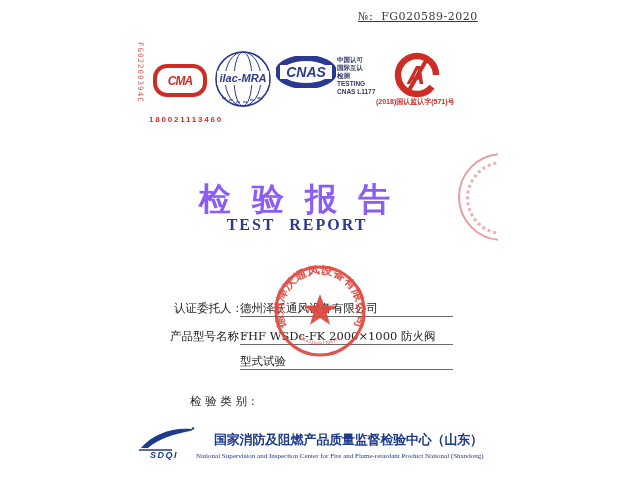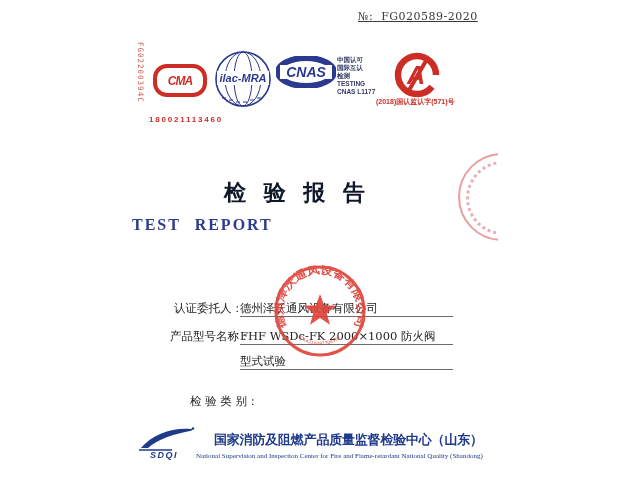--- a/index.html
+++ b/index.html
@@ -20,23 +20,23 @@
     display:flex;align-items:center;justify-content:center;}
   .cma-text{color:#ce2d26;font-weight:bold;font-style:italic;font-size:12px;letter-spacing:-1px;}
   .cma-number{left:149px;top:99px;color:#ce2d26;font-size:8px;font-weight:bold;letter-spacing:1.8px;margin-top:16px;}
 
   
   .cnas-caption{left:337px;top:56px;color:#333a66;font-size:6.5px;line-height:8px;font-weight:bold;}
 
   .cal-caption{left:376px;top:97px;color:#ce2d26;font-size:7px;font-weight:bold;white-space:nowrap;}
 
   
-  .title-cn{left:132px;top:178px;width:330px;text-align:center;color:#0f172a;
-    font-family:"DejaVu Sans",sans-serif;font-weight:bold;font-size:22px;letter-spacing:5px;}
-  .title-en{left:132px;top:216px;width:330px;color:#2e3a8c;
+  .title-cn{left:132px;top:178px;width:330px;text-align:center;color:#8b5cf6;
+    font-family:"DejaVu Sans",sans-serif;font-weight:bold;font-size:32px;letter-spacing:5px;}
+  .title-en{left:132px;top:216px;width:330px;text-align:center;color:#2e3a8c;
     font-family:"Liberation Serif",serif;font-weight:bold;font-size:16px;letter-spacing:2px;word-spacing:8px;}
 
   
   .field-label{font-family:"DejaVu Serif",serif;font-size:11.5px;color:#222;white-space:pre;}
   .field-value{font-family:"DejaVu Serif",serif;font-size:11.5px;color:#222;
     left:240px;width:213px;border-bottom:1px solid #6b6b6b;white-space:nowrap;overflow:hidden;}
   .row1l{left:174px;top:301px;} .row1v{top:301px;height:15px;}
   .row2l{left:170px;top:329px;} .row2v{top:329px;height:15px;}
   .row3l{left:190px;top:354px;margin-top:40px;} .row3v{top:354px;height:15px;}
 
@@ -127,15 +127,15 @@
     <div class="stamp-edge-c2"></div>
   </div>
 
   <svg class="abs" style="left:138px;top:426px;" width="60" height="26" viewBox="0 0 60 26">
     <path d="M 3 22 C 14 8, 36 1, 53 3 C 55 3.2, 55 4.5, 52 5 C 36 8, 20 13, 10 22 Z" fill="#1e3a8a"></path>
     <path d="M 1 24 L 34 24" stroke="#1e3a8a" stroke-width="1.6"></path>
     <circle cx="55" cy="2.5" r="1.3" fill="#1e3a8a"></circle>
   </svg>
   <div class="abs sdqi-text">SDQI</div>
   <div class="abs org-cn">国家消防及阻燃产品质量监督检验中心（山东）</div>
-  <div class="abs org-en">National Supervision and Inspection Center for Fire and Flame-retardant National Quality (Shandong)</div>
+  <div class="abs org-en">National Supervision and Inspection Center for Fire and Flame-retardant Product National (Shandong)</div>
 
 </div>
 
 </body></html>

